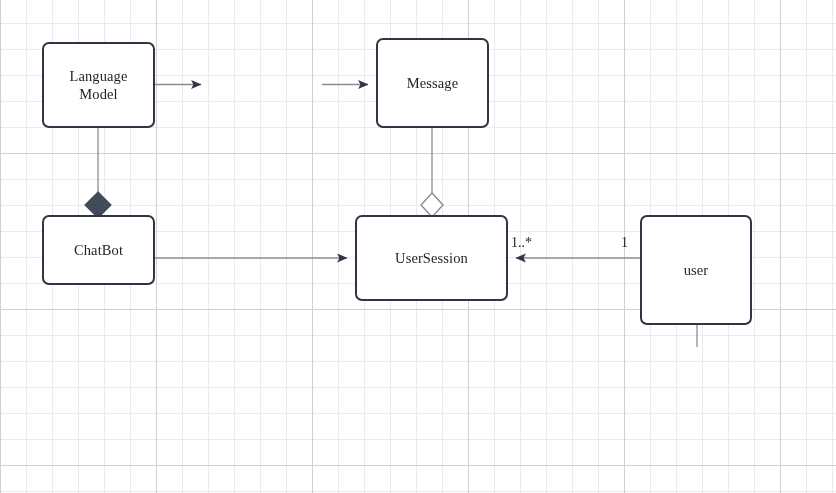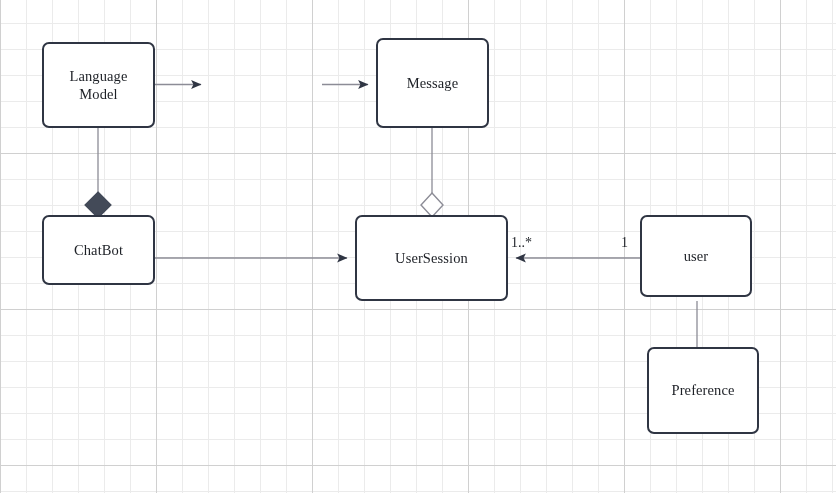--- a/index.html
+++ b/index.html
@@ -119,25 +119,22 @@
   </div>
 
   <div class="node" style="left:42px; top:215px; width:113px; height:70px;">
     <span class="node-label">ChatBot</span>
   </div>
 
   <div class="node" style="left:355px; top:215px; width:153px; height:86px;">
     <span class="node-label">UserSession</span>
   </div>
 
-  <div class="node" style="left:640px; top:215px; width:112px; height:82px;">
+  <div class="node" style="left:640px; top:215px; width:112px; height:110px;">
     <span class="node-label">user</span>
   </div>
 
-  <div class="node" style="left:647px; top:347px; width:112px; height:87px;">
-    <span class="node-label">Preference</span>
-  </div>
 
   <div class="edge-label" style="left:511px; top:236px;">1..*</div>
 
   <div class="edge-label" style="left:621px; top:236px;">1</div>
 
 </div>
 
 </body></html>

